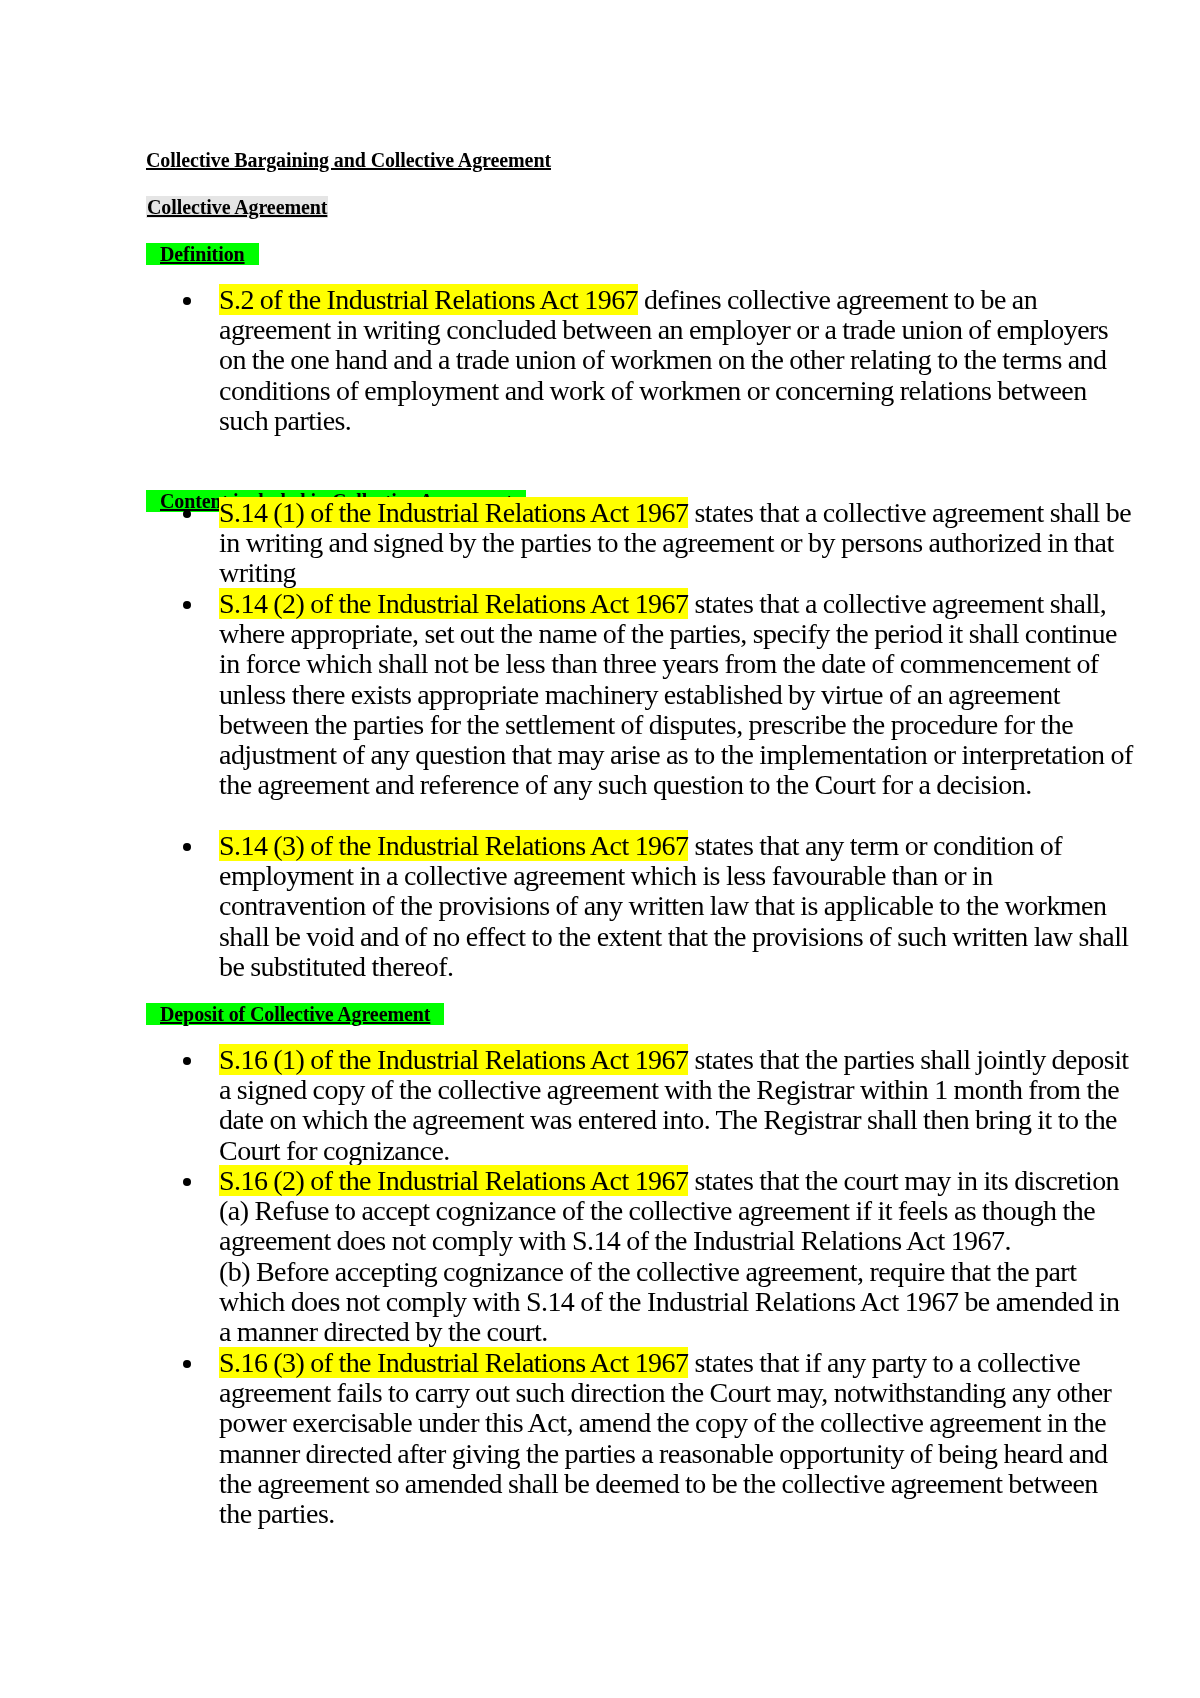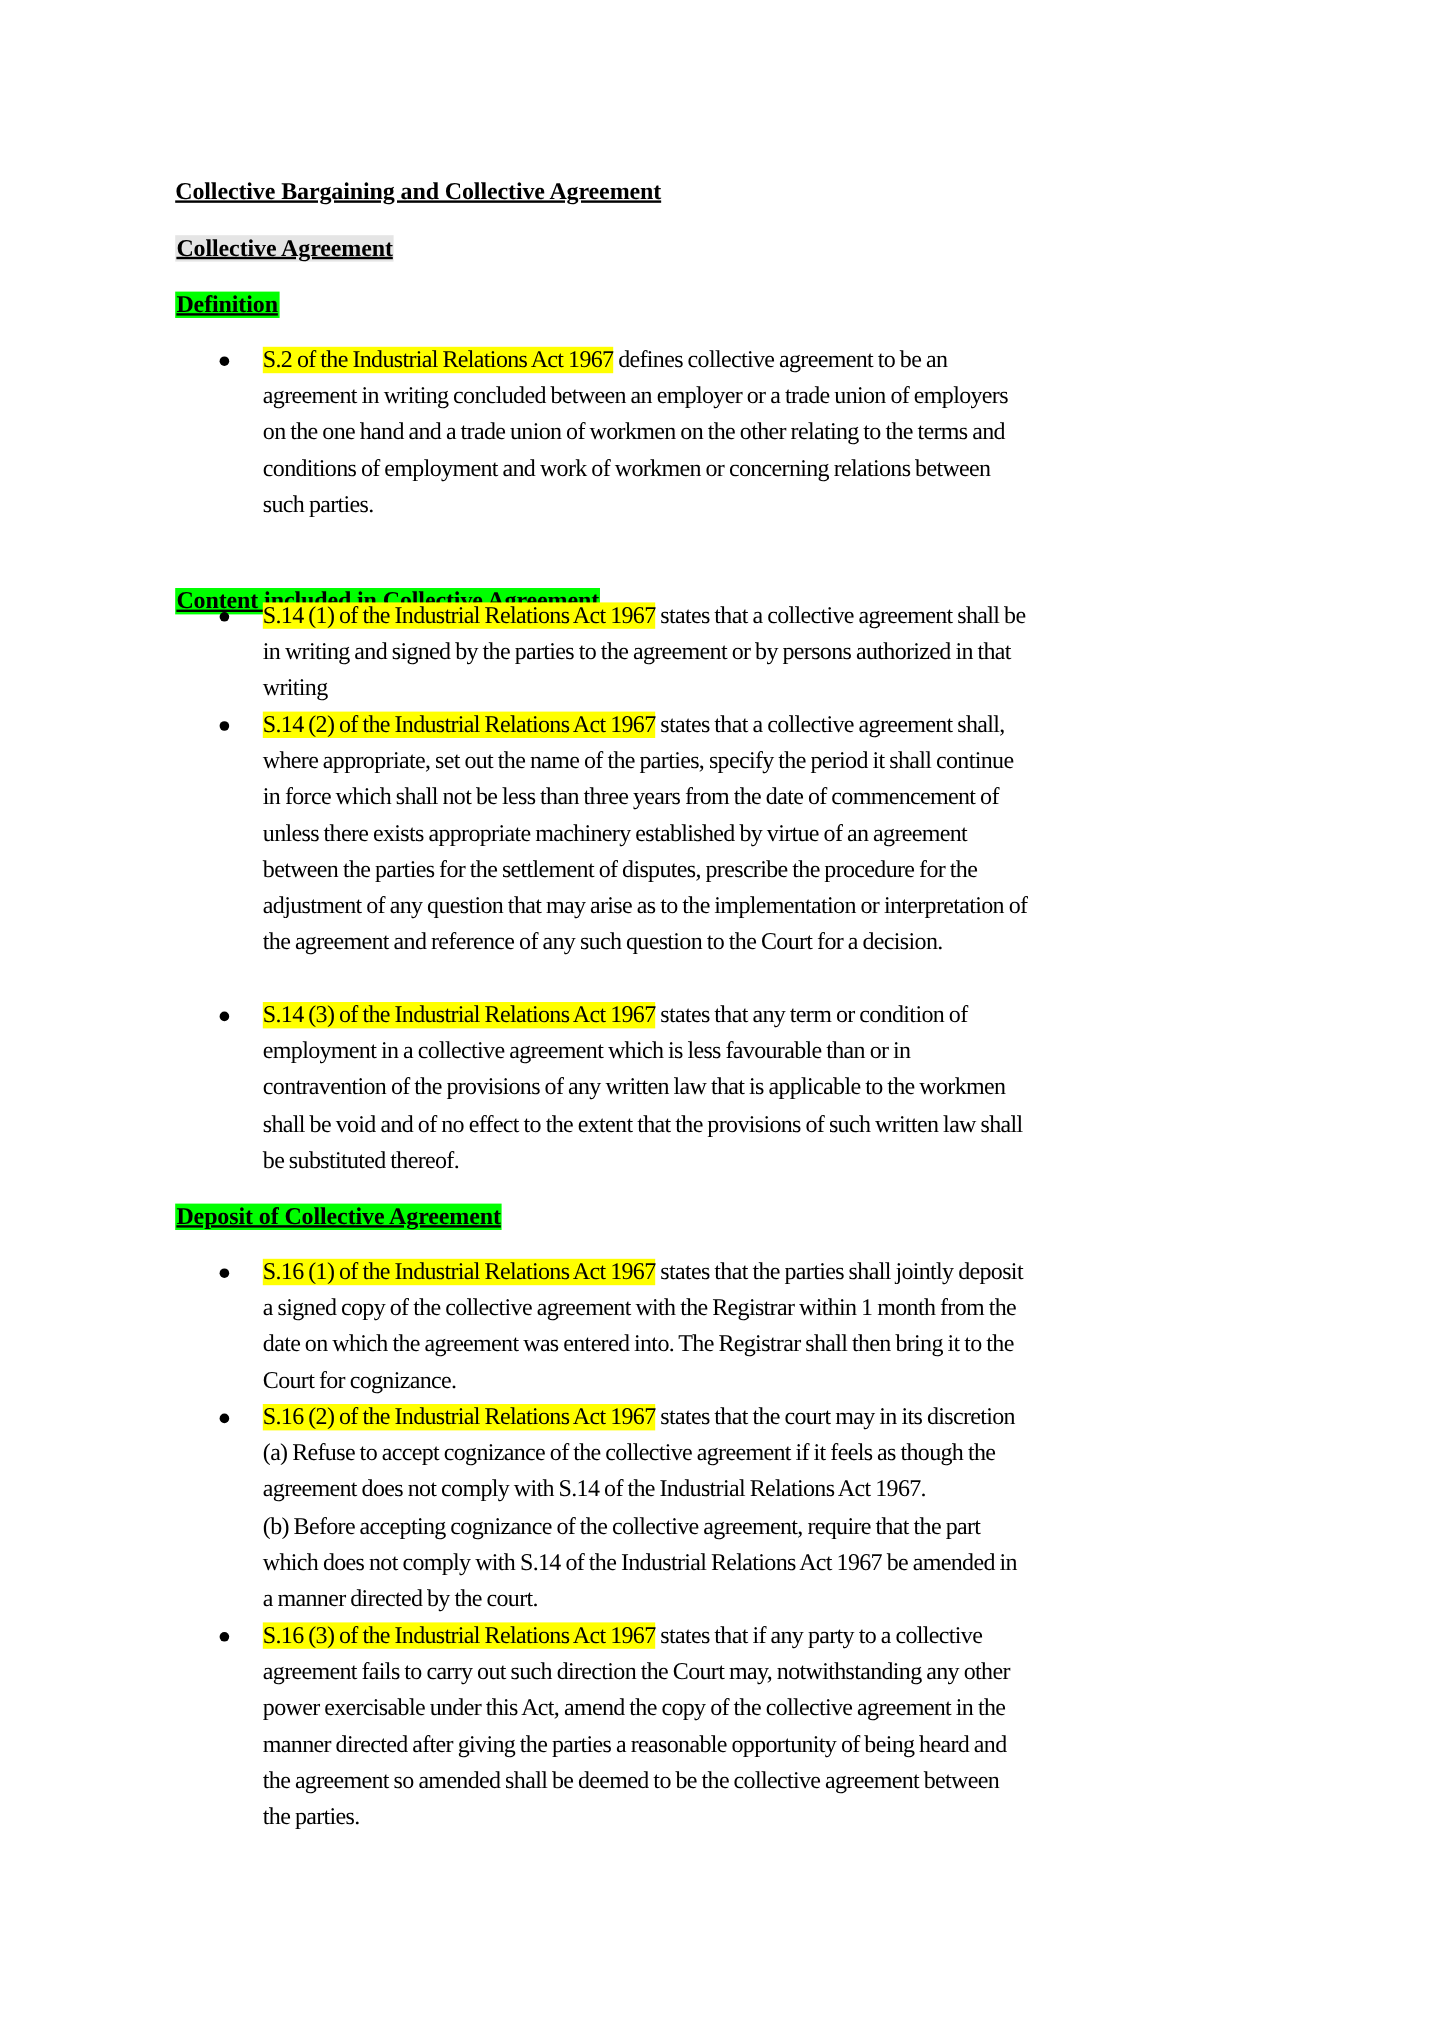--- a/index.html
+++ b/index.html
@@ -26,35 +26,35 @@
       position: absolute;
       left: 146px;
       font-size: 20px;
       font-weight: bold;
       text-decoration: underline;
       line-height: 24px;
       white-space: nowrap;
       letter-spacing: -0.1px;
     }
     .hl-cyan { background: #e5e5e5; padding: 0 1px; }
-    .hl-green { background: #00ff00; padding: 0 1px; }
+    .hl-green { background: #00ff00; padding: 0 14px; }
     .hl-yellow { background: #ffff00; }
     .bullet {
       position: absolute;
       left: 183px;
       width: 8px;
       height: 8px;
       border-radius: 50%;
       background: #000000;
     }
     .para {
       position: absolute;
       left: 219px;
       width: 880px;
-      font-size: 20px;
+      font-size: 28px;
       line-height: 30.2px;
       letter-spacing: -0.55px;
       word-spacing: -0.5px;
     }
     .line {
       display: block;
       white-space: nowrap;
     }
   </style>
 </head>

